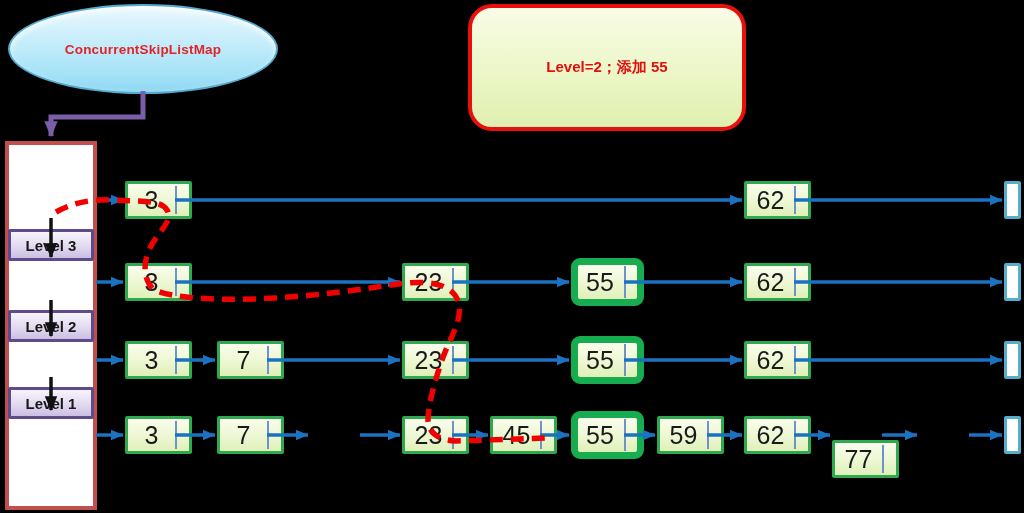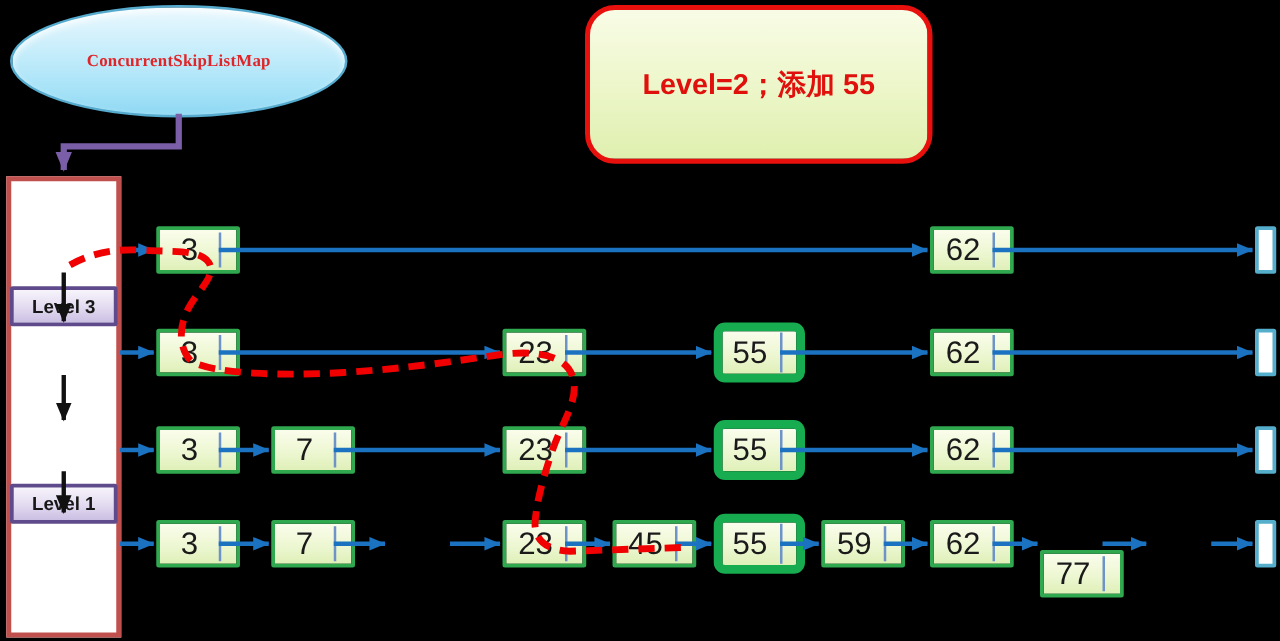--- a/index.html
+++ b/index.html
@@ -8,32 +8,31 @@
     overflow:hidden;font-family:"Liberation Sans",sans-serif;
   }
   svg.layer{position:absolute;left:0;top:0;width:1024px;height:513px;pointer-events:none;}
 
   
   .ellipse{
     position:absolute;left:8px;top:4px;width:266px;height:86px;border-radius:50%;
     background:linear-gradient(180deg,#eaf8fe 0%,#c9eefb 38%,#a5e2f7 78%,#8fd8f3 100%);
     border:2px solid #55aacd;display:flex;align-items:center;justify-content:center;
     box-shadow:inset 0 3px 6px rgba(255,255,255,.8);
-    font-family:Liberation Serif, serif;
   }
   .ellipse .txt{color:#e02428;font-weight:bold;font-size:13.5px;letter-spacing:.2px;}
 
   
   .callout{
     position:absolute;left:468px;top:4px;width:278px;height:127px;border-radius:24px;
     background:linear-gradient(180deg,#f8fce6 0%,#ecf6c8 55%,#dfefaf 100%);
     border:4px solid #e8100c;box-sizing:border-box;
     display:flex;align-items:center;justify-content:center;
   }
-  .callout .txt{color:#e0100c;font-weight:bold;font-size:23px;}
+  .callout .txt{color:#e0100c;font-weight:bold;font-size:15px;}
 
   
   .column{
     position:absolute;left:5px;top:141px;width:92px;height:369px;
     background:#fff;border:4px solid #c0504d;box-sizing:border-box;
   }
 
   
   .lvl{
     position:absolute;left:8px;width:86px;height:32px;box-sizing:border-box;
@@ -77,20 +76,23 @@
   <div class="ellipse">
     <span class="txt">ConcurrentSkipListMap</span>
   </div>
 
   <div class="callout">
     <span class="txt">Level=2；添加 55</span>
   </div>
 
   <div class="lvl" style="top:185px">
       <span>Level 3</span>
+    </div>
+  <div class="lvl" style="top:266px">
+      <span>Level 2</span>
     </div>
   <div class="lvl" style="top:343px">
       <span>Level 1</span>
     </div>
 
   <div class="node" style="left:125px;top:181px">
     <span class="val">3</span>
       <span class="divline"></span>
   </div>
   <div class="node" style="left:744px;top:181px">

